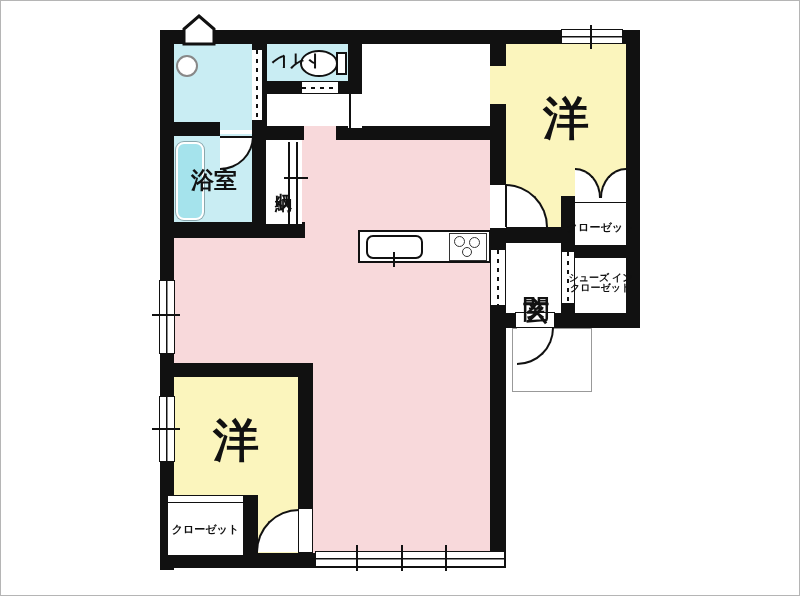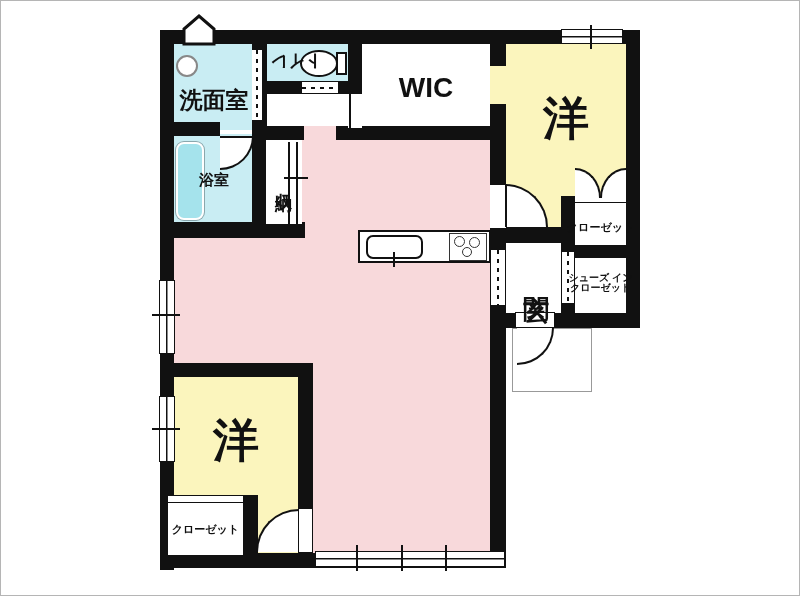--- a/index.html
+++ b/index.html
@@ -128,25 +128,23 @@
   <div class="fixture" style="left:366px;top:235px;width:57px;height:24px;border:2px solid #111;border-radius:7px;"></div>
   <div class="thinline" style="left:393px;top:252px;width:2px;height:15px;"></div>
   <div class="fixture" style="left:449px;top:233px;width:38px;height:28px;border:1.5px solid #333;"></div>
   <div class="fixture" style="left:454px;top:236px;width:11px;height:11px;border:1.5px solid #333;border-radius:50%;"></div>
   <div class="fixture" style="left:469px;top:237px;width:11px;height:11px;border:1.5px solid #333;border-radius:50%;"></div>
   <div class="fixture" style="left:462px;top:247px;width:10px;height:10px;border:1.5px solid #333;border-radius:50%;"></div>
   <svg class="abs" style="left:181px;top:13px;" width="36" height="33" viewBox="0 0 36 33">
     <polygon points="3,31 3,16 18,3 33,16 33,31" fill="#ffffff" stroke="#111111" stroke-width="3"></polygon>
   </svg>
 
-  <div class="lbl" style="left:168px;top:86px;width:92px;height:28px;font-size:23px;">洗面室</div>
   <div class="lbl lbl-flip" style="left:264px;top:48px;width:64px;height:26px;font-size:17px;">トイレ</div>
-  <div class="lbl" style="left:168px;top:166px;width:92px;height:28px;font-size:15px;">浴室</div>
+  <div class="lbl" style="left:168px;top:166px;width:92px;height:28px;font-size:23px;">浴室</div>
   <div class="lbl lbl-v" style="left:270px;top:144px;width:26px;height:74px;font-size:17px;">収納</div>
-  <div class="lbl" style="left:362px;top:68px;width:128px;height:40px;font-size:28px;">WIC</div>
   <div class="lbl" style="left:506px;top:88px;width:120px;height:60px;font-size:46px;">洋</div>
   <div class="lbl lbl-sm" style="left:575px;top:220px;width:51px;height:16px;font-size:11px;">クローゼット</div>
   <div class="lbl lbl-v" style="left:521px;top:240px;width:30px;height:74px;font-size:26px;">玄関</div>
   <div class="lbl lbl-sm" style="left:573px;top:268px;width:55px;height:30px;font-size:10px;flex-direction:column;">
     <span>シューズ イン</span>
     <span>クローゼット</span>
   </div>
   <div class="lbl" style="left:176px;top:410px;width:120px;height:60px;font-size:46px;">洋</div>
   <div class="lbl lbl-sm" style="left:168px;top:522px;width:75px;height:16px;font-size:11px;">クローゼット</div>
 </div>

